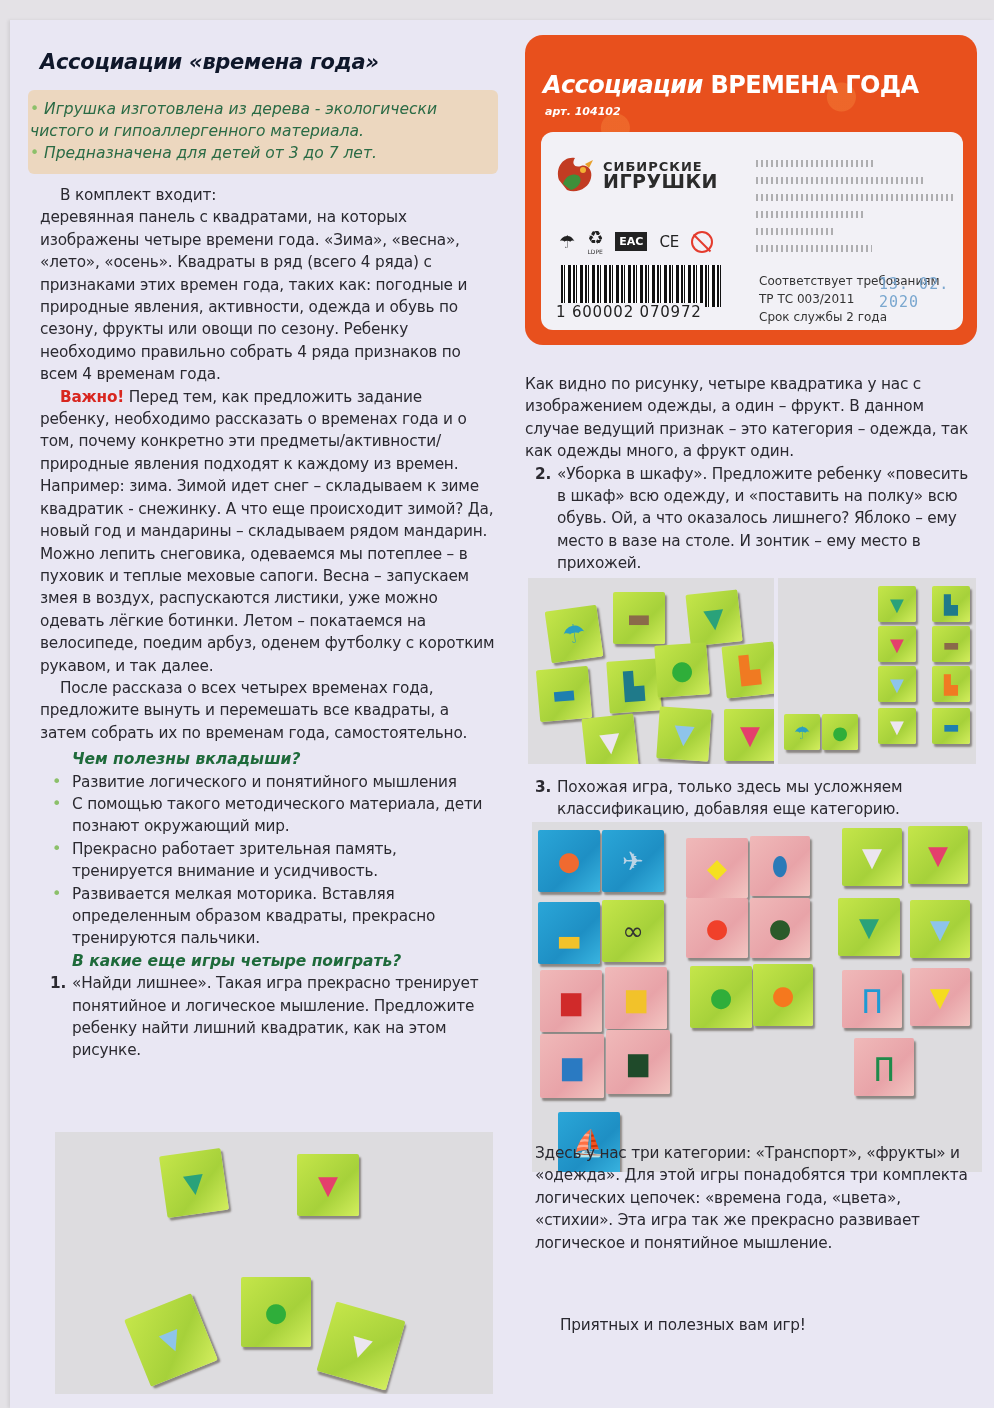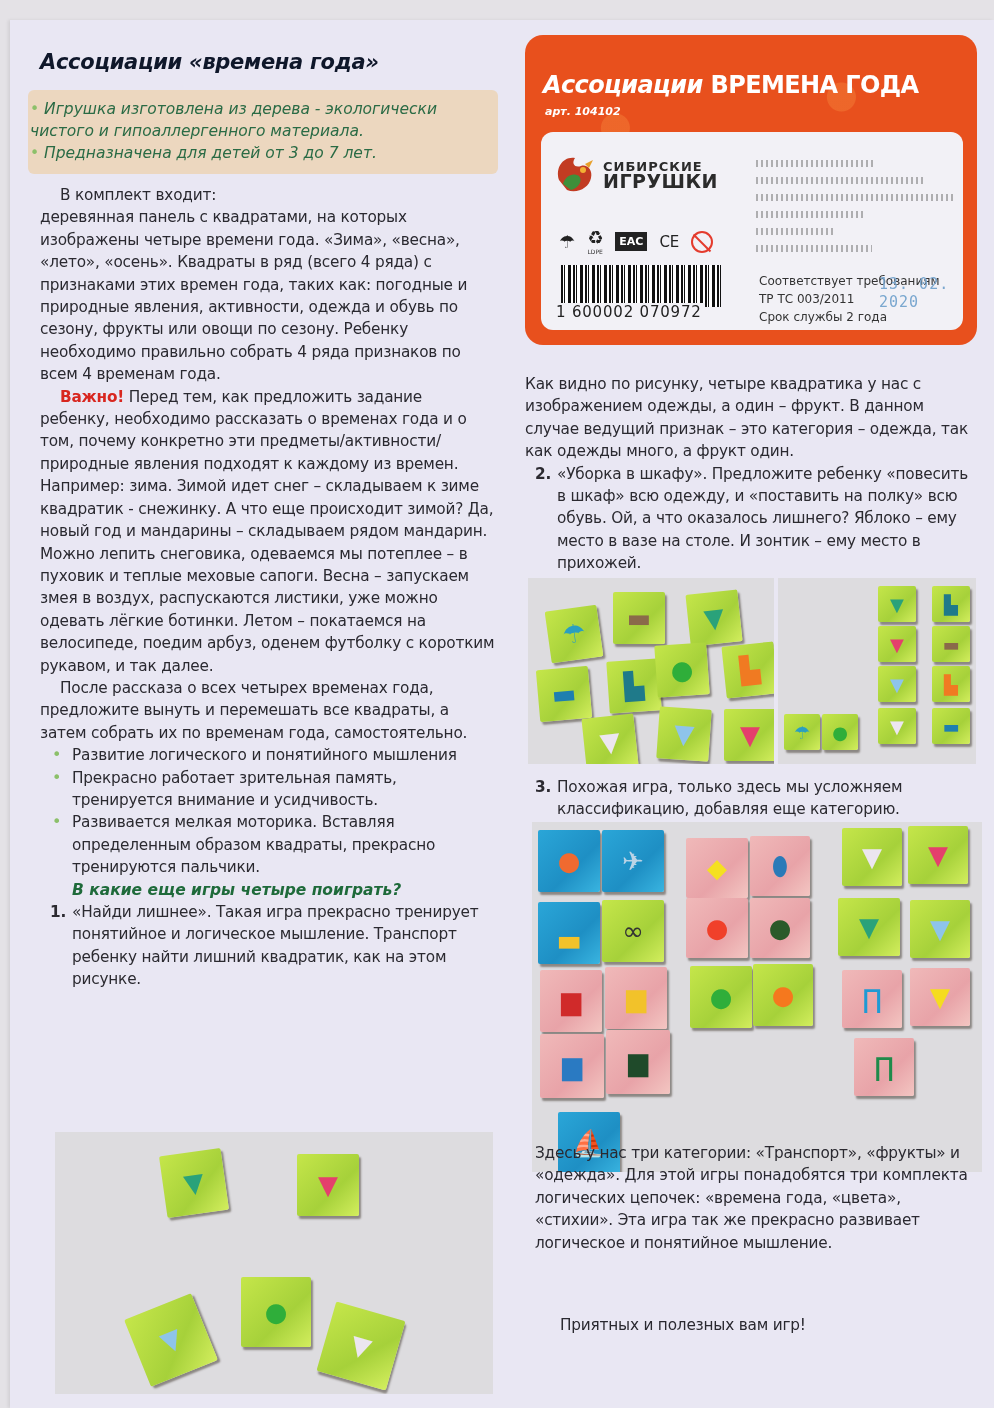--- a/index.html
+++ b/index.html
@@ -92,30 +92,32 @@
     <div><span class="dot">•</span> <span>Предназначена для детей от 3 до 7 лет.</span></div>
   </div>
 
   <div class="body-text" style="margin-top:10px">
     <div class="indent">В комплект входит:</div>
     <div>деревянная панель с квадратами, на которых изображены четыре времени года. «Зима», «весна», «лето», «осень». Квадраты в ряд (всего 4 ряда) с признаками этих времен года, таких как: погодные и природные явления, активности, одежда и обувь по сезону, фрукты или овощи по сезону. Ребенку необходимо правильно собрать 4 ряда признаков по всем 4 временам года.</div>
     <div class="indent"><span class="important">Важно!</span><span> Перед тем, как предложить задание ребенку, необходимо рассказать о временах года и о том, почему конкретно эти предметы/активности/природные явления подходят к каждому из времен. Например: зима. Зимой идет снег – складываем к зиме квадратик - снежинку. А что еще происходит зимой? Да, новый год и мандарины – складываем рядом мандарин. Можно лепить снеговика, одеваемся мы потеплее – в пуховик и теплые меховые сапоги. Весна – запускаем змея в воздух, распускаются листики, уже можно одевать лёгкие ботинки. Летом – покатаемся на велосипеде, поедим арбуз, оденем футболку с коротким рукавом, и так далее.</span></div>
     <div class="indent">После рассказа о всех четырех временах года, предложите вынуть и перемешать все квадраты, а затем собрать их по временам года, самостоятельно.</div>
   </div>
 
+  <div class="subhead" style="margin-top:4px">Чем полезны вкладыши?</div>
   <ul class="bullets">
     <li>Развитие логического и понятийного мышления</li>
+    <li>С помощью такого методического материала, дети познают окружающий мир.</li>
     <li>Прекрасно работает зрительная память, тренируется внимание и усидчивость.</li>
     <li>Развивается мелкая моторика. Вставляя определенным образом квадраты, прекрасно тренируются пальчики.</li>
   </ul>
 
   <div class="subhead">В какие еще игры четыре поиграть?</div>
   <div class="numbered">
     <span class="num">1.</span>
-    <span>«Найди лишнее». Такая игра прекрасно тренирует понятийное и логическое мышление. Транспорт ребенку найти лишний квадратик, как на этом рисунке.</span>
+    <span>«Найди лишнее». Такая игра прекрасно тренирует понятийное и логическое мышление. Предложите ребенку найти лишний квадратик, как на этом рисунке.</span>
   </div>
 </div>
 
 <div class="photo" style="position:absolute; left:55px; top:1132px; width:438px; height:262px;">
   <div class="tile green" style="left:108px; top:20px; width:62px; height:62px; transform:rotate(-8deg);">
       <span style="color:#2aa27a">▼</span>
     </div>
   <div class="tile green" style="left:242px; top:22px; width:62px; height:62px;">
       <span style="color:#e4406c">▼</span>
     </div>

